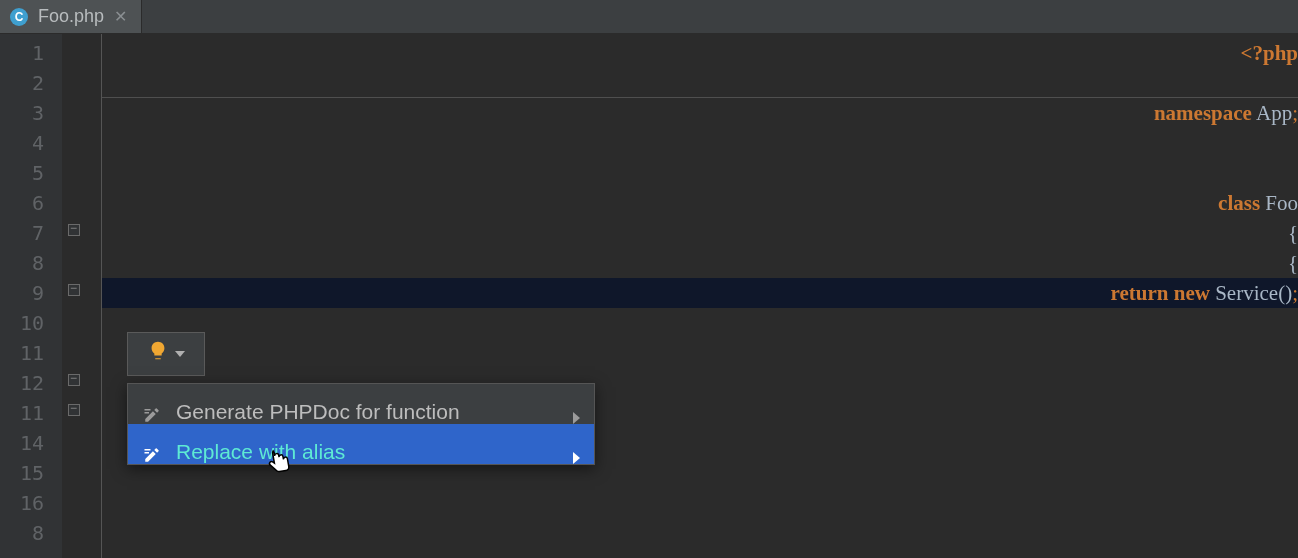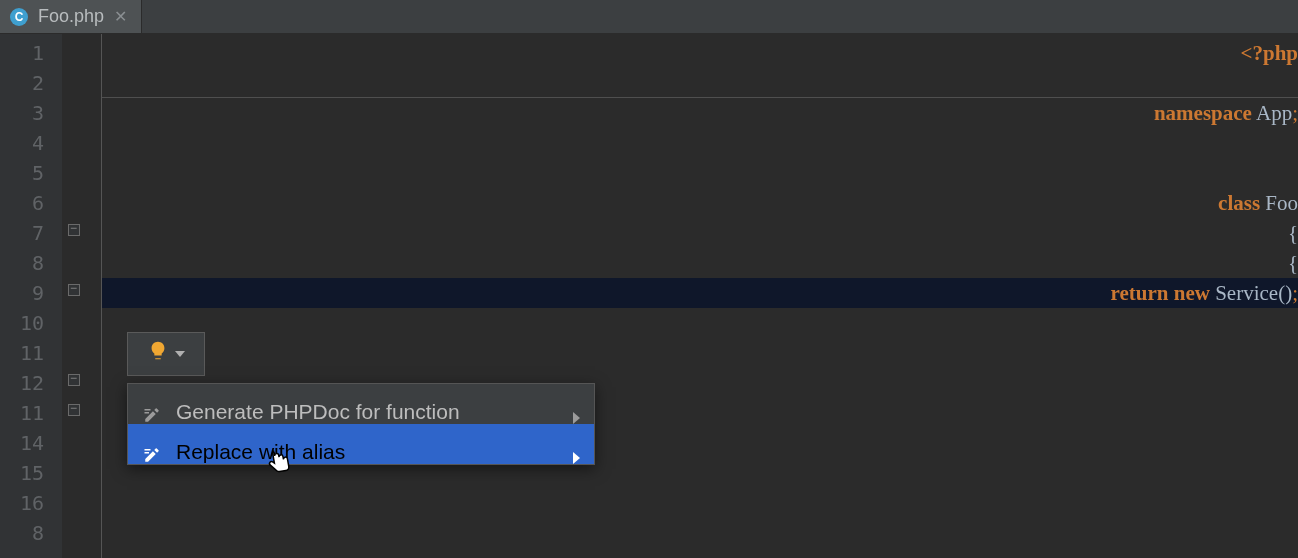--- a/index.html
+++ b/index.html
@@ -166,21 +166,21 @@
   }
   .popup .item .label { flex: 1; }
   .popup .item .sub-arrow {
     width: 0; height: 0;
     border-top: 6px solid transparent;
     border-bottom: 6px solid transparent;
     border-left: 7px solid #9b9b9b;
   }
   .popup .item.selected {
     background: #2f65ca;
-    color: #000000;
+    color: #5eead4;
   }
   .popup .item.selected .sub-arrow { border-left-color: #ffffff; }
   .popup .item .itm-icon {
     width: 20px;
     display: flex;
     align-items: center;
     justify-content: center;
   }
   .itm-icon svg { display:block; }
 

